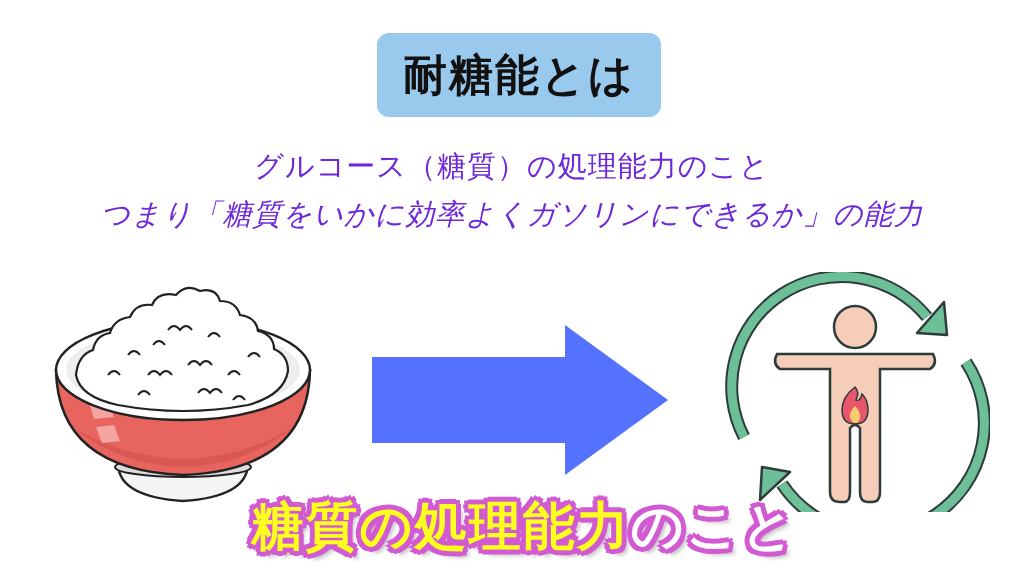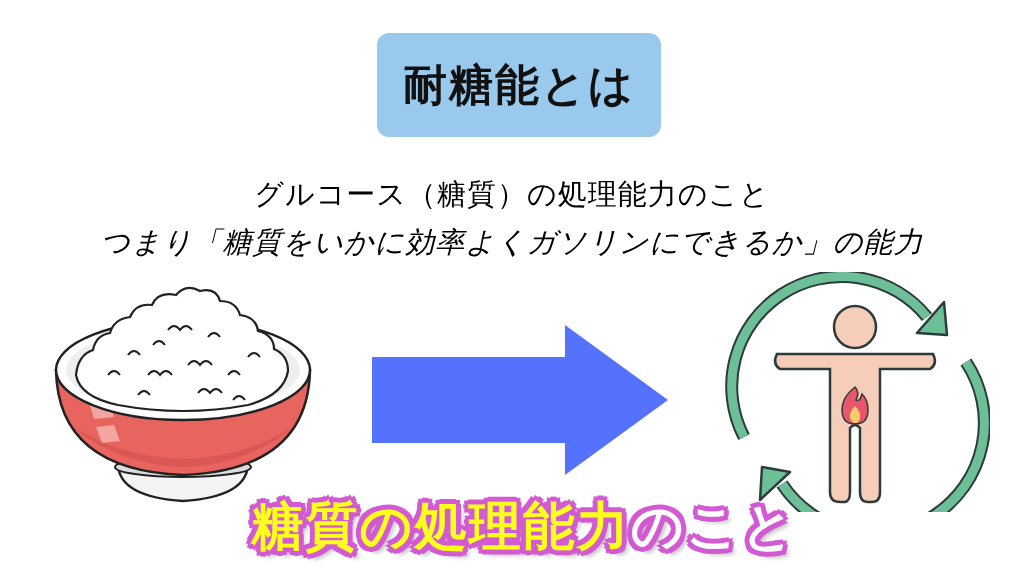--- a/index.html
+++ b/index.html
@@ -2,30 +2,30 @@
 <html><head>
 <meta charset="utf-8">
 <style>
   html, body { margin: 0; padding: 0; }
   body {
     width: 1024px; height: 575px; overflow: hidden;
     background: #ffffff; position: relative;
     font-family: "DejaVu Sans", "Liberation Sans", sans-serif;
   }
   .title-box {
-    position: absolute; left: 377px; top: 33px; width: 284px; height: 104px;
+    position: absolute; left: 377px; top: 33px; width: 284px; height: 84px;
     background: #99c9ec; border-radius: 12px;
     display: flex; align-items: center; justify-content: center;
   }
   .title-text {
     font-size: 44px; font-weight: bold; color: #111; letter-spacing: 2px;
   }
   .desc {
     position: absolute; left: 0; width: 1024px; text-align: center;
-    font-size: 29px; color: #000000; letter-spacing: 1px; margin-top: 28px;
+    font-size: 29px; color: #6d28d9; letter-spacing: 1px;
   }
   .desc.l1 { top: 147px; }
   .desc.l2 { top: 195px; font-style: italic; }
   .illus { position: absolute; }
   .rice { left: 48px; top: 275px; width: 270px; height: 235px; }
   .arrow { left: 372px; top: 325px; width: 296px; height: 150px; }
   .body-cycle { left: 722px; top: 272px; width: 268px; height: 240px; }
   .subtitle {
     position: absolute; left: 0; width: 1024px; top: 492px; text-align: center;
     font-size: 52px; font-weight: bold; letter-spacing: 2px;

